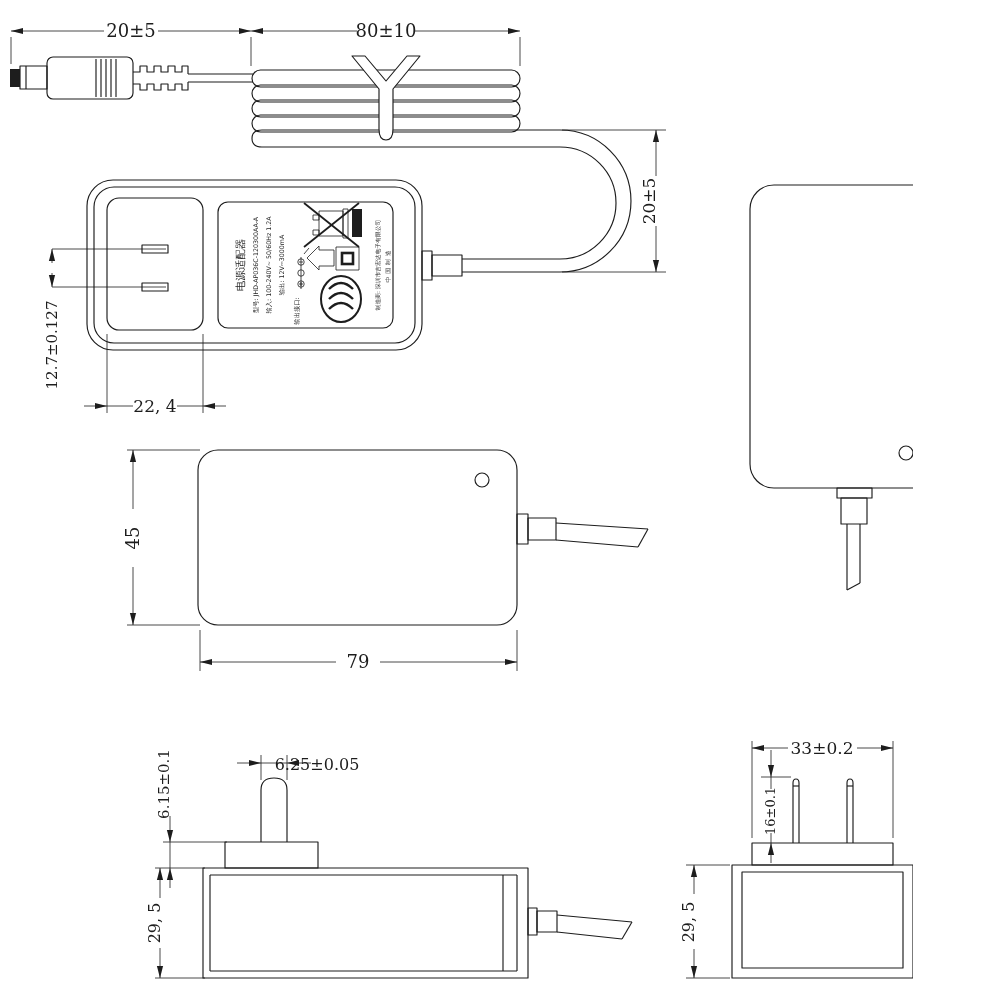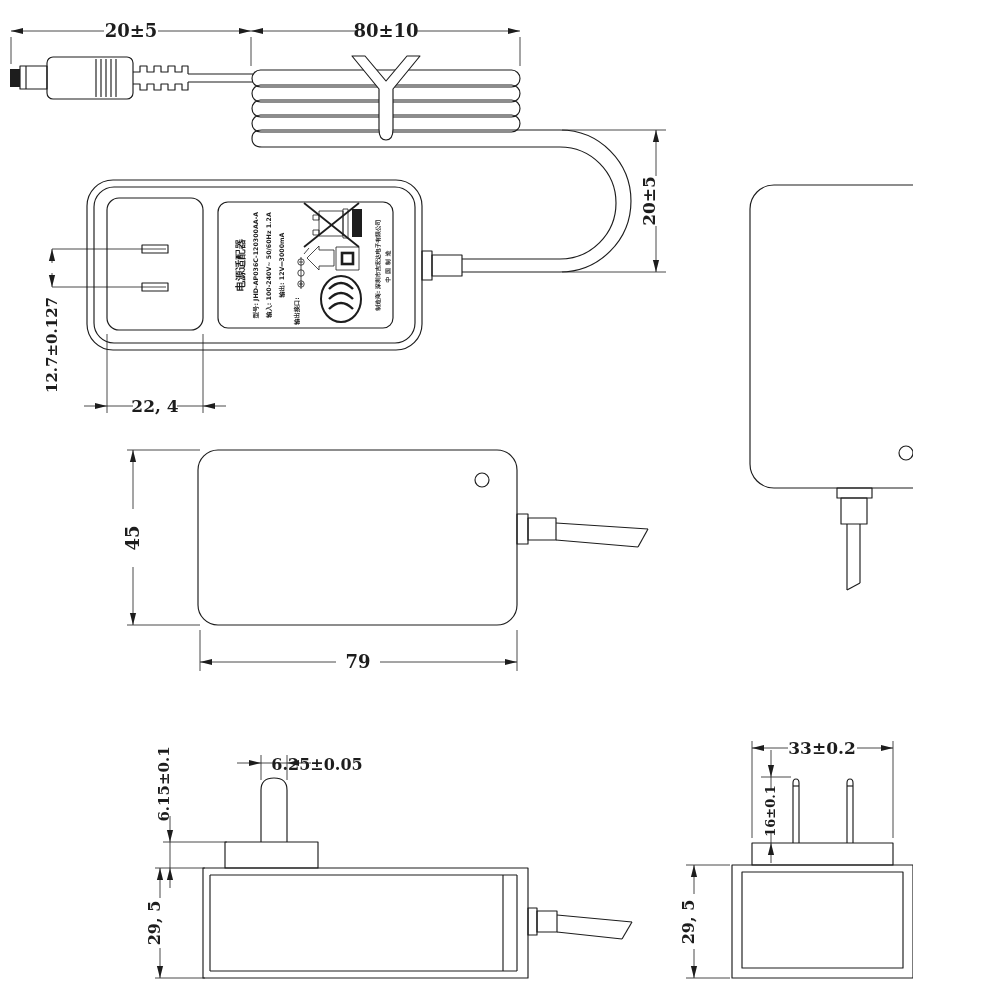--- a/index.html
+++ b/index.html
@@ -1,16 +1,16 @@
 <!DOCTYPE html>
 <html><head>
 <meta charset="utf-8">
 <style>
   html,body { margin:0; padding:0; background:#ffffff; }
-  #stage { position:relative; width:913px; height:1000px; background:#ffffff; overflow:hidden;font-weight:bold; }
+  #stage { position:relative; width:913px; height:1000px; background:#ffffff; overflow:hidden; }
   svg { display:block; }
   
   .o  { fill:none; stroke:#1d1d1d; stroke-width:1.15; stroke-linejoin:round; stroke-linecap:butt; }
   
   .t  { fill:none; stroke:#1d1d1d; stroke-width:0.8; stroke-linejoin:round; }
   
   .f  { fill:#1d1d1d; stroke:none; }
   
   .w  { fill:#ffffff; stroke:#1d1d1d; stroke-width:1.15; stroke-linejoin:round; }
   

